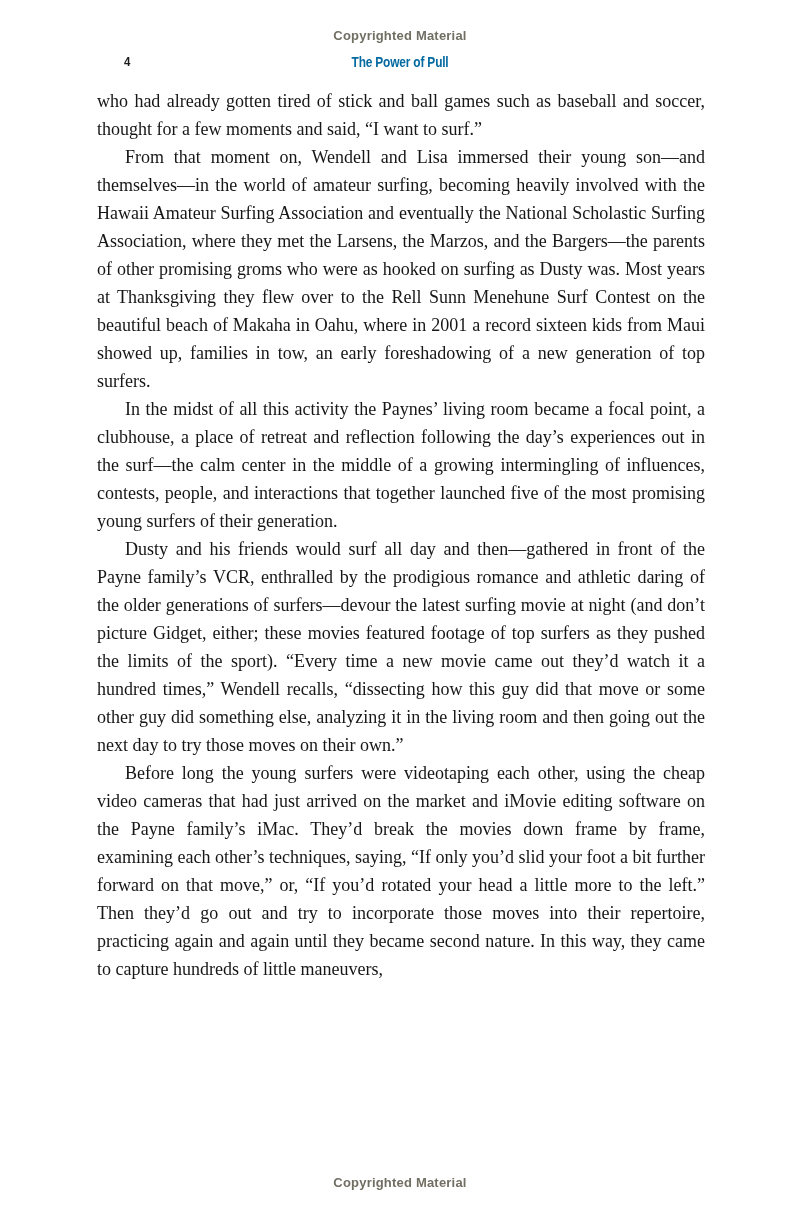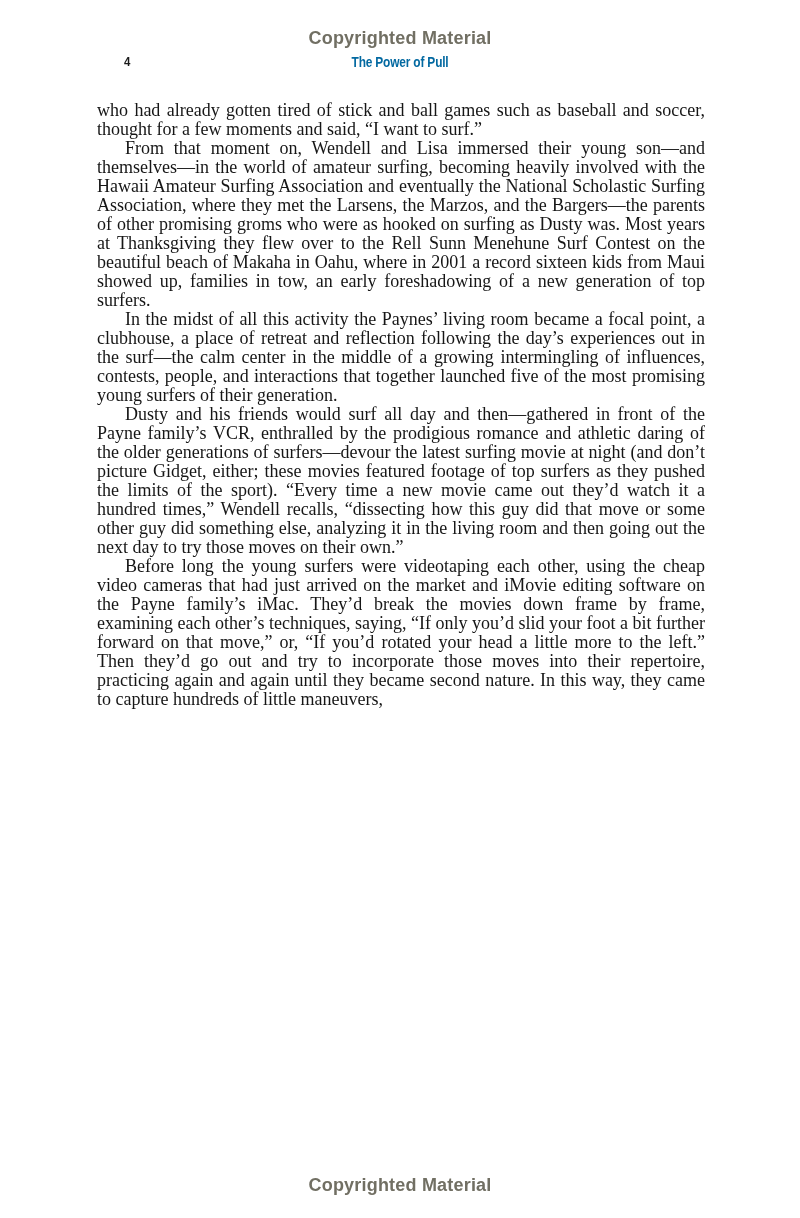--- a/index.html
+++ b/index.html
@@ -15,21 +15,21 @@
     overflow: hidden;
     font-family: "Liberation Serif", serif;
   }
   .copyright-notice {
     position: absolute;
     left: 0;
     width: 100%;
     text-align: center;
     font-family: "Liberation Sans", sans-serif;
     font-weight: bold;
-    font-size: 18px;
+    font-size: 13px;
     letter-spacing: 0.2px;
     color: #716f63;
   }
   .copyright-top { top: 28px; }
   .copyright-bottom { top: 1175px; }
   .running-head {
     position: absolute;
     top: 54px;
     left: 0;
     width: 100%;
@@ -58,26 +58,26 @@
     color: #0369a1;
     letter-spacing: -0.2px;
   }
   .running-title > span {
     display: inline-block;
     transform: scaleX(0.85);
     transform-origin: center center;
   }
   .body-text {
     position: absolute;
-    top: 101px;
+    top: 87px;
     left: 97px;
     width: 608px;
     font-family: "Liberation Serif", serif;
     font-size: 18px;
-    line-height: 19px;
+    line-height: 28px;
     color: #161616;
     text-align: justify;
   }
   .body-text p {
     margin: 0;
     padding: 0;
     text-indent: 28px;
   }
   .body-text p.no-indent {
     text-indent: 0;

